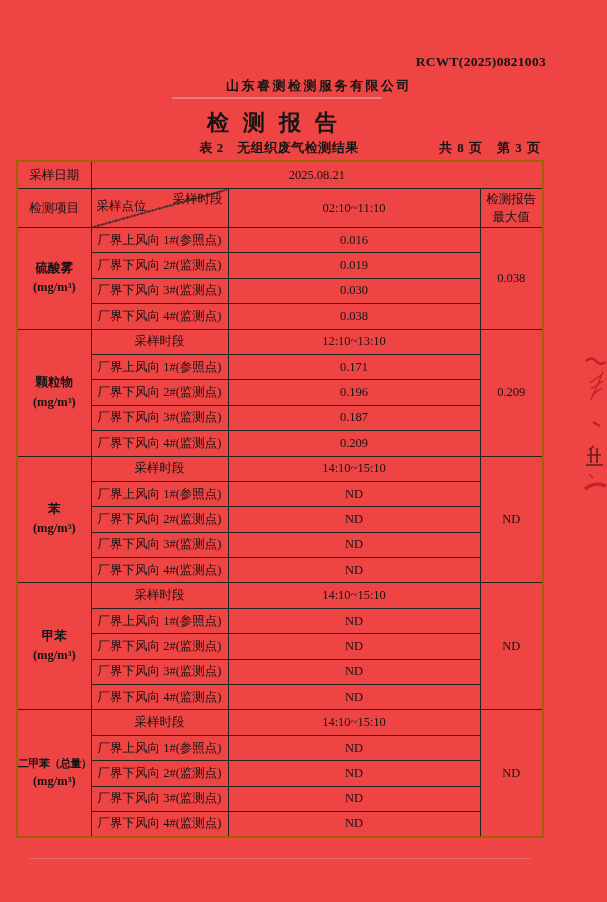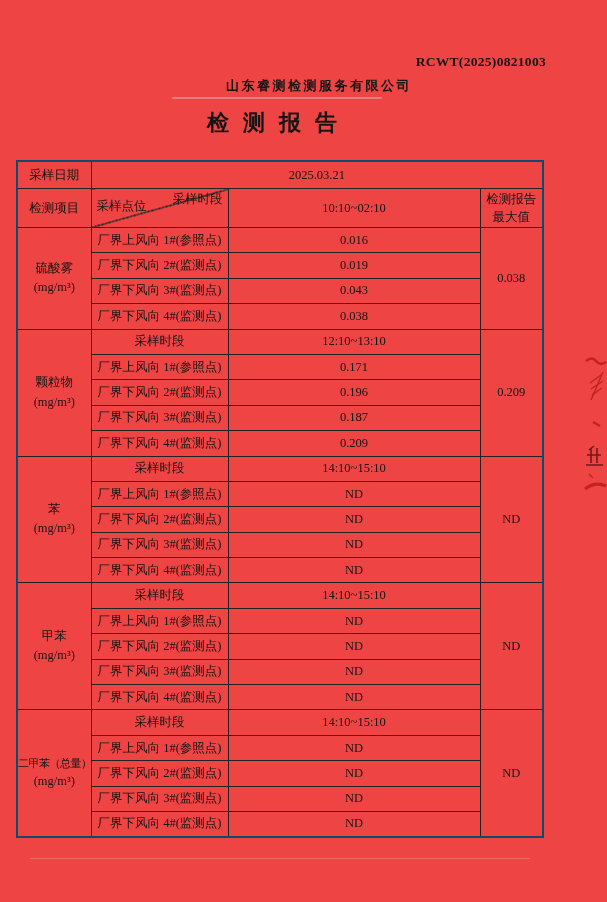--- a/index.html
+++ b/index.html
@@ -30,34 +30,34 @@
   }
   .caption{
     position:absolute;left:50%;transform:translateX(-50%);
     white-space:nowrap;letter-spacing:0.5px;
   }
   .page-info{position:absolute;right:1px;white-space:nowrap;letter-spacing:1px;}
 
   table.results{
     position:absolute;top:160px;left:16px;
     width:526px;border-collapse:collapse;table-layout:fixed;
-    border:2px solid #0c4a6e;
+    border:2px solid #a16207;
   }
   table.results td{
     border:1px solid #222;
     font-size:12.5px;
     text-align:center;vertical-align:middle;
     padding:0;overflow:hidden;
   }
   tr.r-date td{height:26px;}
   tr.r-head td{height:38px;}
   tbody tr{height:25.4px;}
 
   td.pt{text-align:left;padding-left:9px;}
-  td.sec{line-height:1.55;}
+  td.sec{line-height:1.55;font-weight:bold;}
   td.sec .tight{font-size:11px;letter-spacing:-0.5px;white-space:nowrap;}
   td.diag{
     position:relative;
     background:linear-gradient(to bottom right,
       transparent calc(50% - 0.7px),
       #2a2a2a calc(50% - 0.7px),
       #2a2a2a calc(50% + 0.7px),
       transparent calc(50% + 0.7px));
   }
   td.diag .dt{position:absolute;top:2px;right:5px;font-size:12.5px;}
@@ -71,43 +71,47 @@
 </style>
 </head>
 <body>
 
 <div class="page">
 
   <div class="report-no">RCWT(2025)0821003</div>
   <div class="company">山东睿测检测服务有限公司</div>
   <div class="title">检测报告</div>
 
+  <div class="caption-row">
+    <span class="caption">表 2　无组织废气检测结果</span>
+    <span class="page-info">共 8 页　第 3 页</span>
+  </div>
 
   <div class="smudge s1"></div>
   <div class="smudge s2"></div>
 
   <table class="results">
     <colgroup>
       <col style="width:74px">
         <col style="width:137px">
         <col style="width:252px">
         <col style="width:63px">
     </colgroup>
     <tbody>
       <tr class="r-date">
         <td>采样日期</td>
-        <td colspan="3">2025.03.21</td>
+        <td colspan="3">2025.08.21</td>
       </tr>
       <tr class="r-head">
         <td>检测项目</td>
         <td class="diag">
           <span class="dt">采样时段</span>
           <span class="db">采样点位</span>
         </td>
-        <td>10:10~02:10</td>
+        <td>02:10~11:10</td>
         <td class="maxh">
           <div>检测报告</div>
           <div>最大值</div>
         </td>
       </tr>
 
       <tr>
         <td rowspan="4" class="sec">
           <div>硫酸雾</div>
           <div>(mg/m³)</div>
@@ -115,21 +119,21 @@
         <td class="pt">厂界上风向 1#(参照点)</td>
         <td>0.016</td>
         <td rowspan="4">0.038</td>
       </tr>
       <tr>
         <td class="pt">厂界下风向 2#(监测点)</td>
         <td>0.019</td>
       </tr>
       <tr>
         <td class="pt">厂界下风向 3#(监测点)</td>
-        <td>0.043</td>
+        <td>0.030</td>
       </tr>
       <tr>
         <td class="pt">厂界下风向 4#(监测点)</td>
         <td>0.038</td>
       </tr>
 
       <tr>
         <td rowspan="5" class="sec">
           <div>颗粒物</div>
           <div>(mg/m³)</div>

